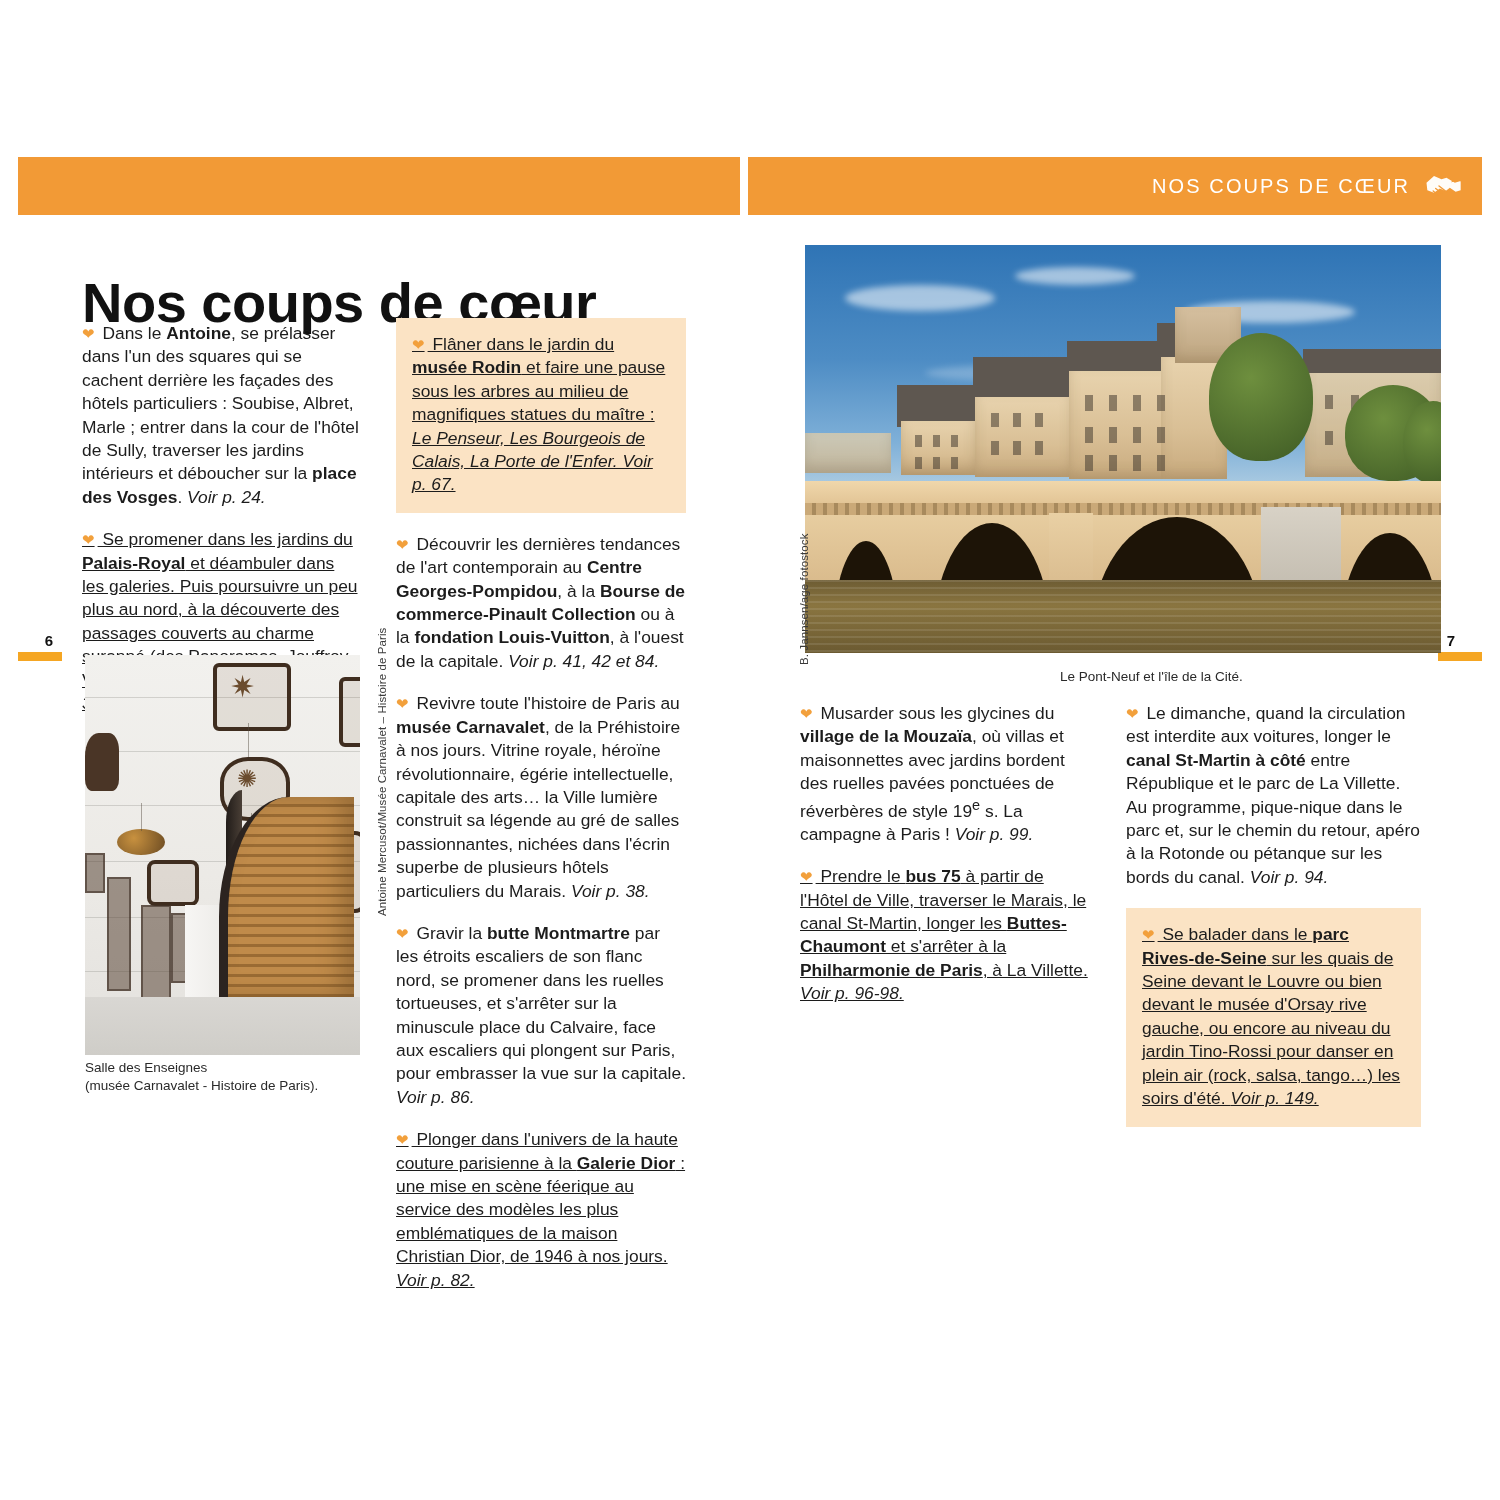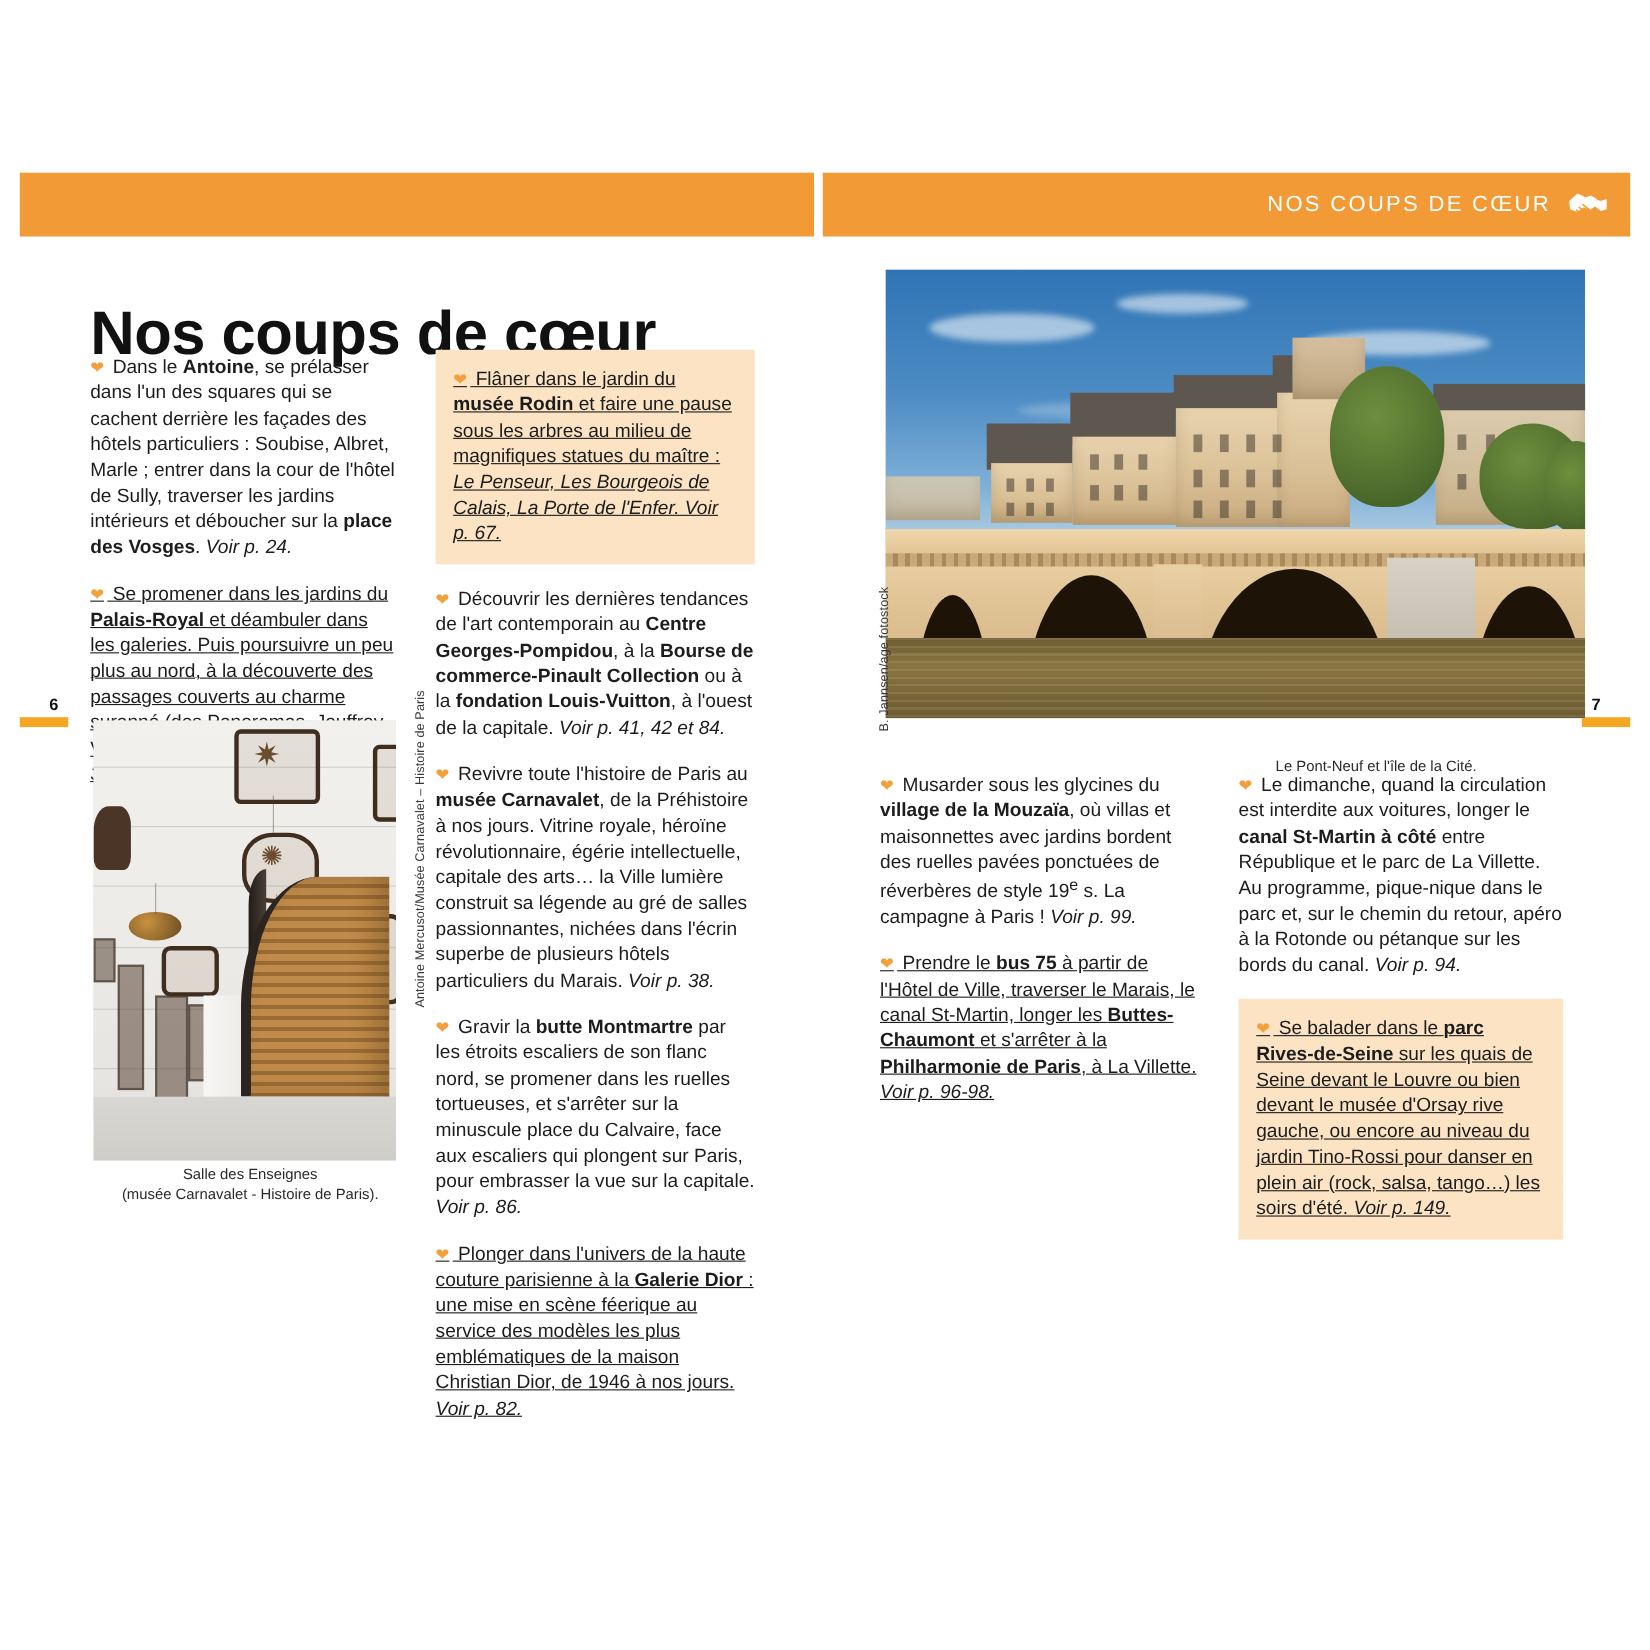--- a/index.html
+++ b/index.html
@@ -152,24 +152,23 @@
     letter-spacing: 0.1px;
   }
   #credit-carnavalet { left: 376px; top: 916px; }
   #credit-pontneuf   { left: 798px; top: 665px; }
 
   .caption {
     position: absolute;
     font-size: 13.5px;
     line-height: 1.34;
     color: #2a2a2a;
-    text-align: center;
   }
   #caption-carnavalet { left: 85px; top: 1059px; width: 285px; }
-  #caption-pontneuf   { left: 1060px; top: 688px; width: 382px; text-align: center; }
+  #caption-pontneuf   { left: 1060px; top: 668px; width: 382px; text-align: left; }
 
   
   .hall-bg {
     position: absolute; inset: 0;
     background:
       linear-gradient(180deg, #f2f1ee 0%, #eceae6 55%, #e3e1dd 100%);
   }
   .hall-wall-line {
     position: absolute;
     left: 0; right: 0;

